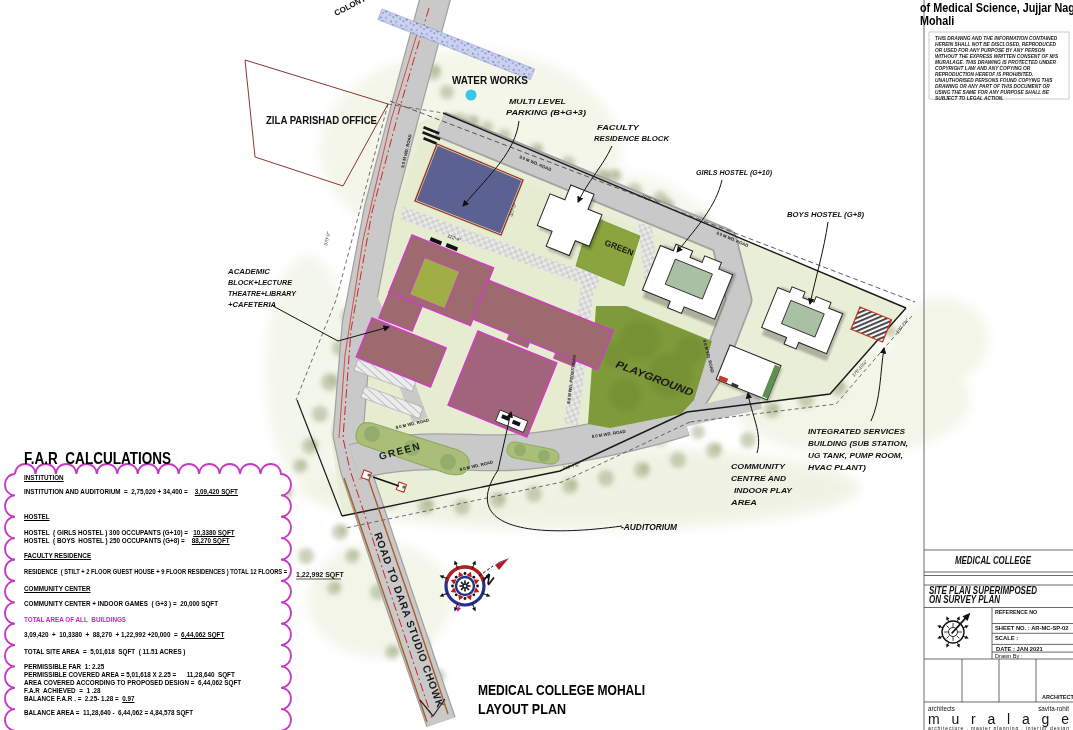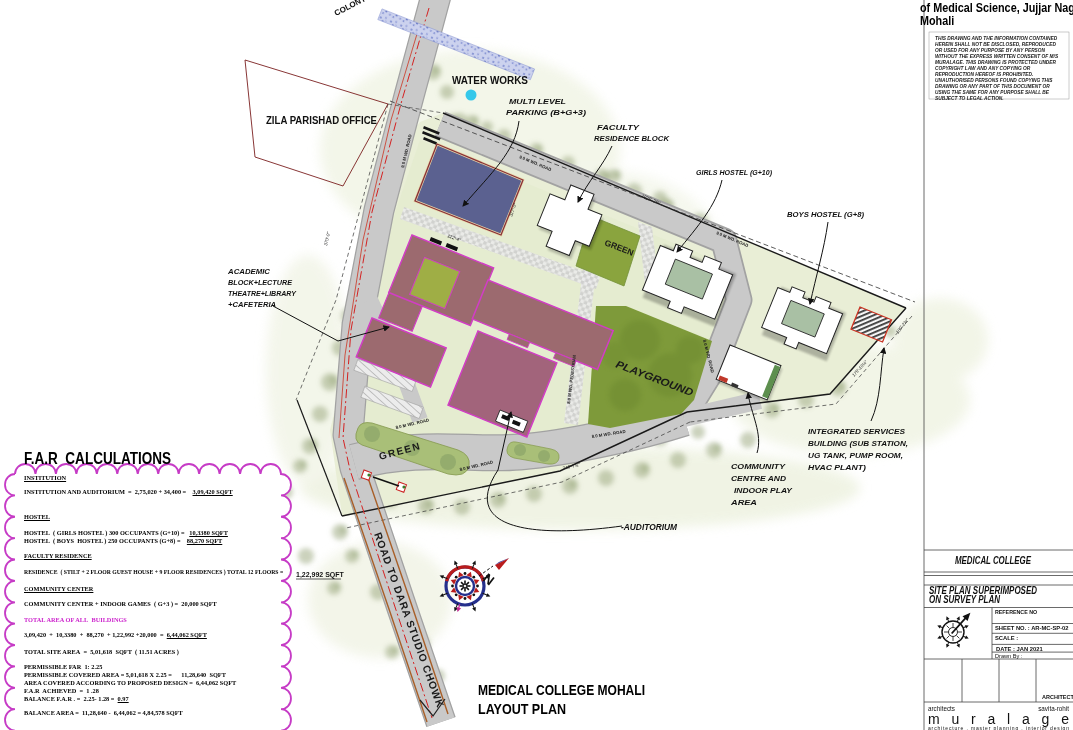--- a/index.html
+++ b/index.html
@@ -551,21 +551,21 @@
 <path d="M 15,474 a 10.23,10 0 0 1 20.46,0 a 10.23,10 0 0 1 20.46,0 a 10.23,10 0 0 1 20.46,0 a 10.23,10 0 0 1 20.46,0 a 10.23,10 0 0 1 20.46,0 a 10.23,10 0 0 1 20.46,0 a 10.23,10 0 0 1 20.46,0 a 10.23,10 0 0 1 20.46,0 a 10.23,10 0 0 1 20.46,0 a 10.23,10 0 0 1 20.46,0 a 10.23,10 0 0 1 20.46,0 a 10.23,10 0 0 1 20.46,0 a 10.23,10 0 0 1 20.46,0 a 10,10.69 0 0 1 0,21.38 a 10,10.69 0 0 1 0,21.38 a 10,10.69 0 0 1 0,21.38 a 10,10.69 0 0 1 0,21.38 a 10,10.69 0 0 1 0,21.38 a 10,10.69 0 0 1 0,21.38 a 10,10.69 0 0 1 0,21.38 a 10,10.69 0 0 1 0,21.38 a 10,10.69 0 0 1 0,21.38 a 10,10.69 0 0 1 0,21.38 a 10,10.69 0 0 1 0,21.38 a 10,10.69 0 0 1 0,21.38 a 10,10.69 0 0 1 0,21.38 a 10.23,10 0 0 1 -20.46,0 a 10.23,10 0 0 1 -20.46,0 a 10.23,10 0 0 1 -20.46,0 a 10.23,10 0 0 1 -20.46,0 a 10.23,10 0 0 1 -20.46,0 a 10.23,10 0 0 1 -20.46,0 a 10.23,10 0 0 1 -20.46,0 a 10.23,10 0 0 1 -20.46,0 a 10.23,10 0 0 1 -20.46,0 a 10.23,10 0 0 1 -20.46,0 a 10.23,10 0 0 1 -20.46,0 a 10.23,10 0 0 1 -20.46,0 a 10.23,10 0 0 1 -20.46,0 a 10,10.69 0 0 1 0,-21.38 a 10,10.69 0 0 1 0,-21.38 a 10,10.69 0 0 1 0,-21.38 a 10,10.69 0 0 1 0,-21.38 a 10,10.69 0 0 1 0,-21.38 a 10,10.69 0 0 1 0,-21.38 a 10,10.69 0 0 1 0,-21.38 a 10,10.69 0 0 1 0,-21.38 a 10,10.69 0 0 1 0,-21.38 a 10,10.69 0 0 1 0,-21.38 a 10,10.69 0 0 1 0,-21.38 a 10,10.69 0 0 1 0,-21.38 a 10,10.69 0 0 1 0,-21.38" fill="#ffffff" stroke="#c63bc6" stroke-width="1.8"></path>
 <polyline points="420,700 433,716 445,699" fill="none" stroke="#222" stroke-width="1.2"></polyline>
 </svg>
 
 <div class="abs" style="left:920px;top:-11px;font-size:12px;font-weight:bold;line-height:12.8px;color:#000;white-space:nowrap;transform:scaleX(0.9);transform-origin:left top;">Dr. BR Ambedkar State Institute<br>of Medical Science, Jujjar Nagar,<br>Mohali</div>
 
 <div class="abs" style="left:935px;top:36px;width:128px;font-size:4.8px;font-style:italic;font-weight:bold;line-height:5.95px;color:#222;">THIS DRAWING AND THE INFORMATION CONTAINED HEREIN SHALL NOT BE DISCLOSED, REPRODUCED OR USED FOR ANY PURPOSE BY ANY PERSON WITHOUT THE EXPRESS WRITTEN CONSENT OF M/S MURALAGE. THIS DRAWING IS PROTECTED UNDER COPYRIGHT LAW AND ANY COPYING OR REPRODUCTION HEREOF IS PROHIBITED. UNAUTHORISED PERSONS FOUND COPYING THIS DRAWING OR ANY PART OF THIS DOCUMENT OR USING THE SAME FOR ANY PURPOSE SHALL BE SUBJECT TO LEGAL ACTION.</div>
 
 <div class="abs" style="left:24px;top:449px;font-size:16.5px;font-weight:bold;letter-spacing:0px;color:#000;white-space:nowrap;transform:scaleX(0.82);transform-origin:left top;">F.A.R&nbsp; CALCULATIONS</div>
 
-<div class="abs" style="left:0;top:0;width:400px;height:538px;color:#000;font-family:Liberation Serif, serif;">
+<div class="abs" style="left:0;top:0;width:400px;height:538px;color:#000;">
 <div class="abs" style="left:24px;top:474px;font-size:7.1px;font-weight:bold;white-space:nowrap;transform:scaleX(0.89);transform-origin:left top;"><u>INSTITUTION</u></div>
 <div class="abs" style="left:24px;top:488px;font-size:7.1px;font-weight:bold;white-space:nowrap;transform:scaleX(0.89);transform-origin:left top;">INSTITUTION AND AUDITORIUM&nbsp; = &nbsp;2,75,020 + 34,400 = &nbsp;&nbsp;&nbsp;<u>3,09,420 SQFT</u></div>
 <div class="abs" style="left:24px;top:513px;font-size:7.1px;font-weight:bold;white-space:nowrap;transform:scaleX(0.89);transform-origin:left top;"><u>HOSTEL</u></div>
 <div class="abs" style="left:24px;top:529px;font-size:7.1px;font-weight:bold;white-space:nowrap;transform:scaleX(0.89);transform-origin:left top;">HOSTEL&nbsp; ( GIRLS HOSTEL ) 300 OCCUPANTS (G+10) = &nbsp;&nbsp;<u>10,3380 SQFT</u></div>
 <div class="abs" style="left:24px;top:537px;font-size:7.1px;font-weight:bold;white-space:nowrap;transform:scaleX(0.89);transform-origin:left top;">HOSTEL&nbsp; ( BOYS&nbsp; HOSTEL ) 250 OCCUPANTS (G+8) = &nbsp;&nbsp;&nbsp;<u>88,270 SQFT</u></div>
 <div class="abs" style="left:24px;top:552px;font-size:7.1px;font-weight:bold;white-space:nowrap;transform:scaleX(0.89);transform-origin:left top;"><u>FACULTY RESIDENCE</u></div>
 <div class="abs" style="left:24px;top:568px;font-size:7.1px;font-weight:bold;white-space:nowrap;transform:scaleX(0.81);transform-origin:left top;">RESIDENCE&nbsp; ( STILT + 2 FLOOR GUEST HOUSE + 9 FLOOR RESIDENCES ) TOTAL 12 FLOORS =</div>
 <div class="abs" style="left:24px;top:585px;font-size:7.1px;font-weight:bold;white-space:nowrap;transform:scaleX(0.89);transform-origin:left top;"><u>COMMUNITY CENTER</u></div>
 <div class="abs" style="left:24px;top:600px;font-size:7.1px;font-weight:bold;white-space:nowrap;transform:scaleX(0.89);transform-origin:left top;">COMMUNITY CENTER + INDOOR GAMES&nbsp; ( G+3 ) = &nbsp;20,000 SQFT</div>
 <div class="abs" style="left:24px;top:616px;font-size:7.1px;font-weight:bold;white-space:nowrap;transform:scaleX(0.89);transform-origin:left top;"><span style="color:#cc22cc;">TOTAL AREA OF ALL&nbsp; BUILDINGS</span></div>

